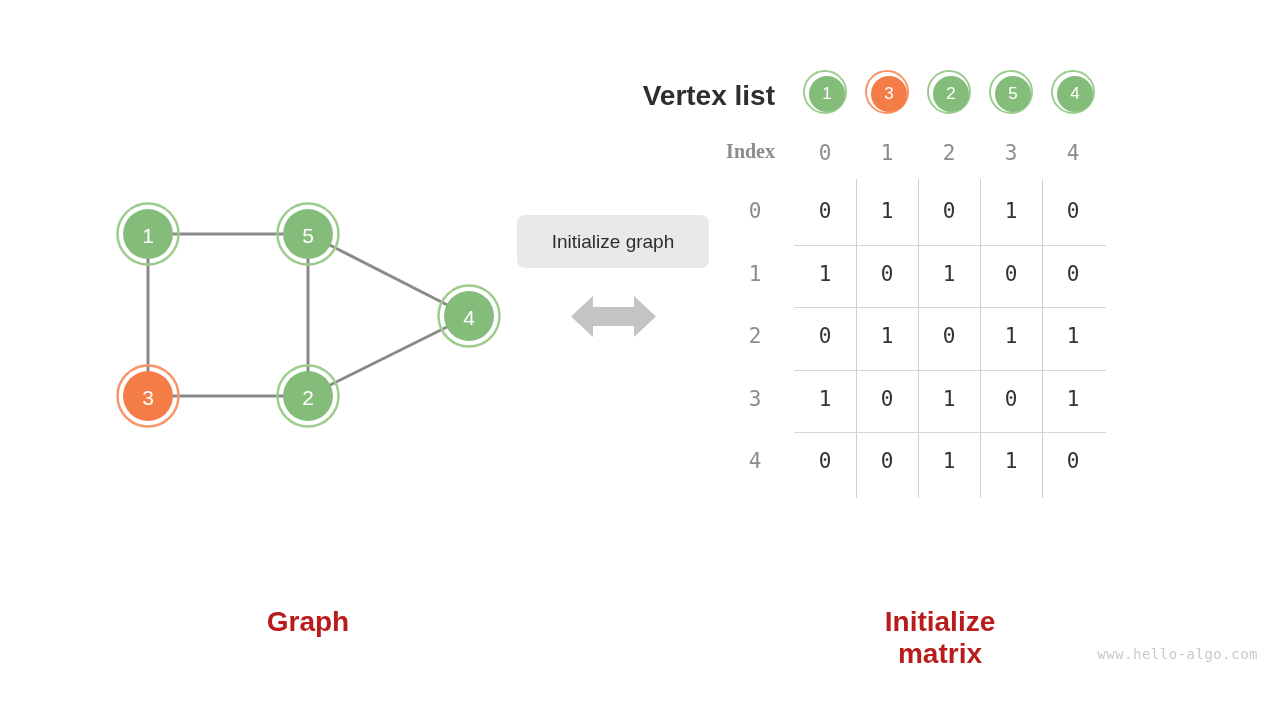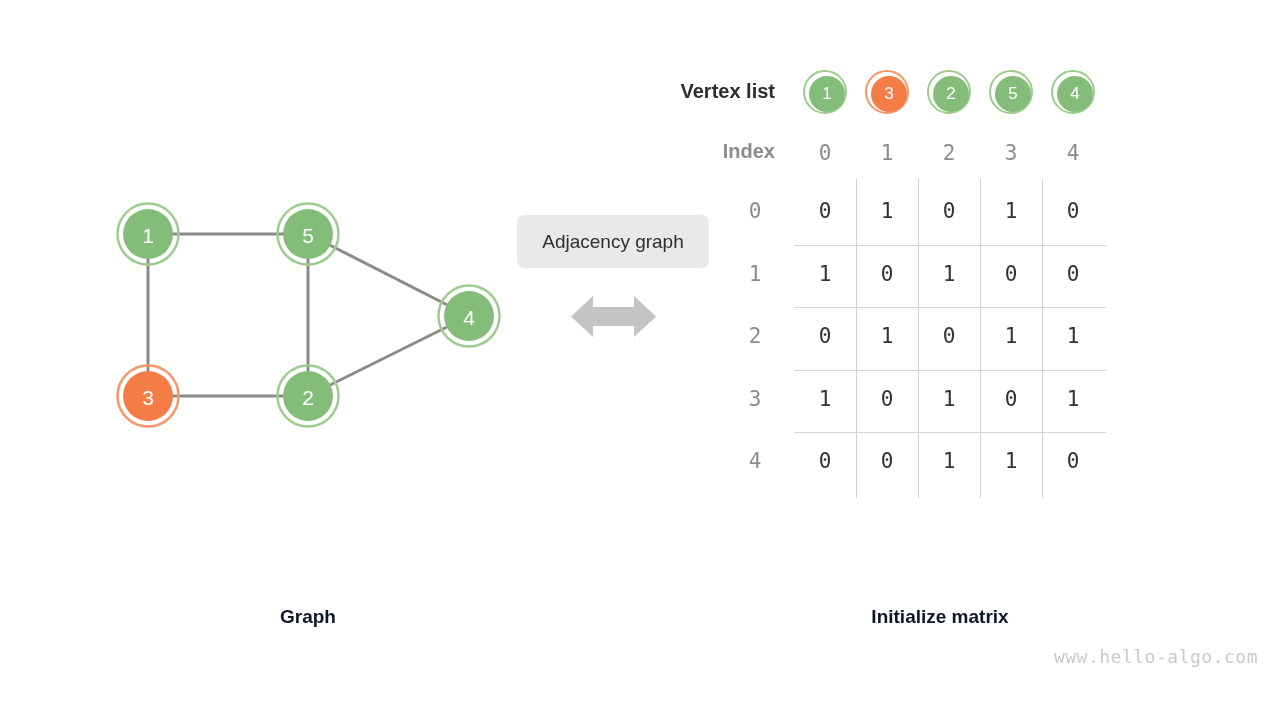--- a/index.html
+++ b/index.html
@@ -60,32 +60,33 @@
   
   .row-label {
     position: absolute;
     text-align: right;
     font-family: "Liberation Sans", sans-serif;
   }
   #vertex-list-label {
     left: 575px;
     top: 80px;
     width: 200px;
-    font-size: 20px;
+    font-size: 28px;
     font-weight: bold;
     color: #2e2e2e;
     text-align: right;
   }
   #index-label {
     left: 575px;
     top: 140px;
     width: 200px;
     font-size: 20px;
     font-weight: bold;
     color: #8c8c8c;
+    font-family: Liberation Serif, serif;
   }
   .vl-circle {
     position: absolute;
     width: 44px;
     height: 44px;
     border-radius: 50%;
     display: flex;
     align-items: center;
     justify-content: center;
     color: #ffffff;
@@ -144,23 +145,23 @@
   }
   .mx-hline {
     position: absolute;
     height: 1px;
     background: #d6d6d6;
   }
 
   
   .caption {
     position: absolute;
-    font-size: 19px;
+    font-size: 28px;
     font-weight: bold;
-    color: #0f172a;
+    color: #b91c1c;
     text-align: center;
     font-family: "Liberation Sans", sans-serif;
   }
   #caption-graph { left: 208px; top: 606px; width: 200px; }
   #caption-matrix { left: 840px; top: 606px; width: 200px; }
 
   #step-badge {
     position: absolute;
     left: 36px;
     top: 640px;
@@ -176,21 +177,21 @@
     font-size: 22px;
     font-weight: bold;
     letter-spacing: 2px;
     font-family: "DejaVu Sans Mono", monospace;
     box-sizing: border-box;
   }
   #watermark {
     position: absolute;
     right: 22px;
     top: 646px;
-    font-size: 18px;
+    font-size: 14px;
     color: #c9c9c9;
     font-family: "DejaVu Sans Mono", monospace;
     letter-spacing: 0.5px;
   }
 </style>
 </head>
 <body>
 
 <div id="page">
 
@@ -226,21 +227,21 @@
         </g>
         <g>
           <circle cx="469" cy="316" r="30.5" fill="none" stroke="#9ccd8f" stroke-width="2.5"></circle>
           <circle cx="469" cy="316" r="25" fill="#84bc79"></circle>
           <text x="469" y="317" class="node-label">4</text>
         </g>
       </g>
   </svg>
 
   <div id="op-chip">
-    <span>Adjacency graph</span>
+    <span>Initialize graph</span>
   </div>
   <svg id="op-arrow" viewBox="0 0 85 45">
     <polygon points="0,22.5 22,2 22,13 63,13 63,2 85,22.5 63,43 63,32 22,32 22,43" fill="#c4c4c4"></polygon>
   </svg>
 
   <div class="row-label" id="vertex-list-label">Vertex list</div>
   <div class="row-label" id="index-label">Index</div>
 
   <div id="vertex-list-row">
       <div class="vl-circle" style="left: 803px; top: 70px; border: 2px solid rgb(156, 205, 143);">

